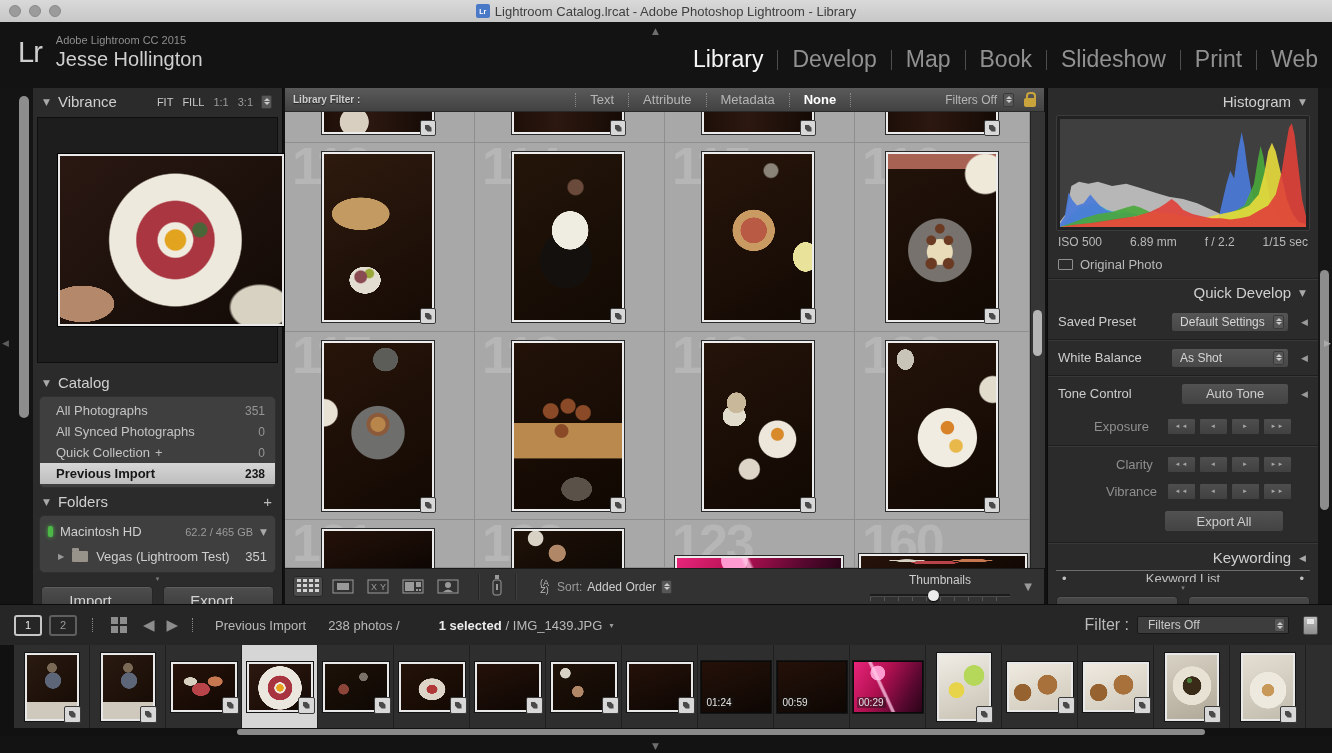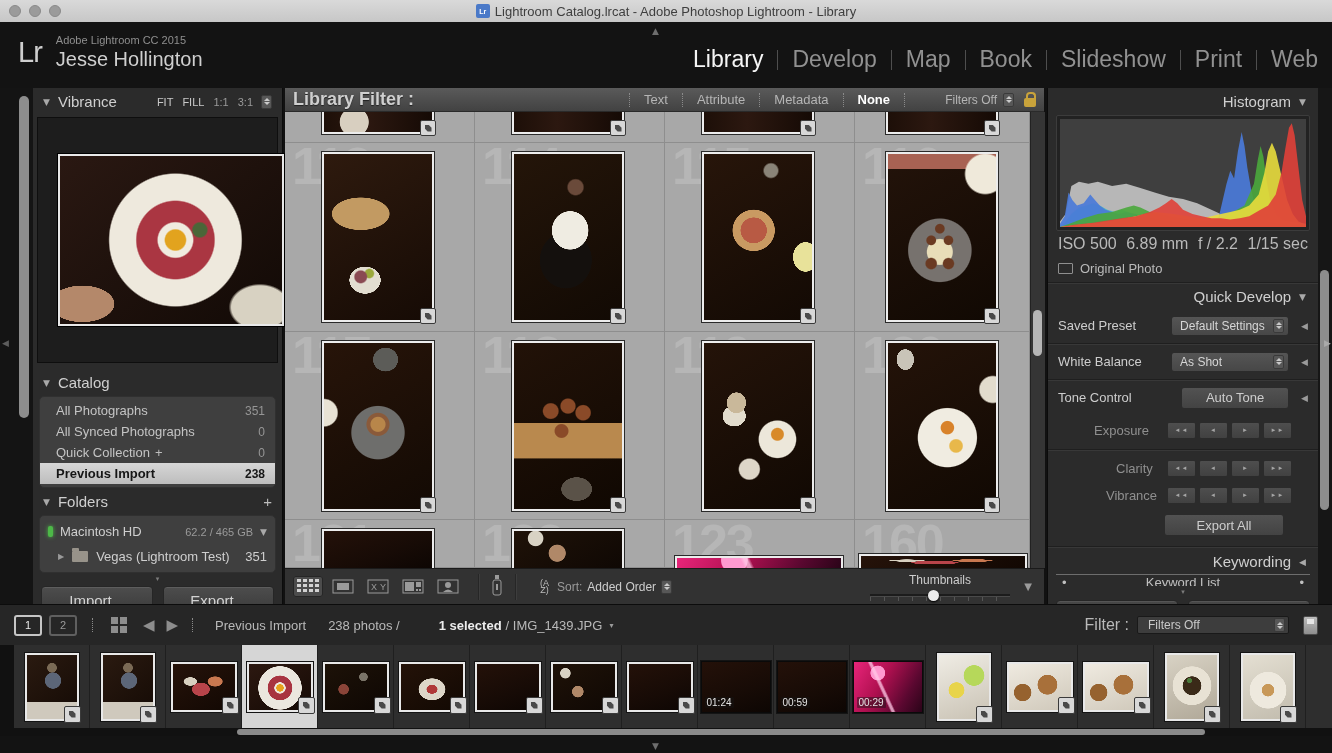--- a/index.html
+++ b/index.html
@@ -71,21 +71,21 @@
   .mini-tri{display:block;text-align:center;color:#7c7c7c;font-size:7px;margin:2px 0;}
   .lbtn-row{display:flex;gap:10px;margin:3px 8px;}
   .lr-btn{flex:1;height:26px;border-radius:4px;background:linear-gradient(#4d4d4d,#3a3a3a);
     border:1px solid #262626;box-shadow:inset 0 1px 0 #5d5d5d;color:#d2d2d2;font-size:15px;
     display:flex;align-items:center;justify-content:center;}
 
   
   .filter-bar{position:absolute;left:285px;top:88px;width:759px;height:24px;
     background:linear-gradient(#5a5a5a,#424242);border-bottom:1px solid #2a2a2a;box-sizing:border-box;
     display:flex;align-items:center;padding:0 8px;}
-  .lf-label{font-size:18px;color:#cfcfcf;font-weight:bold;text-shadow:0 1px 1px #222;}
+  .lf-label{font-size:10px;color:#cfcfcf;font-weight:bold;text-shadow:0 1px 1px #222;}
   .lf-tabs{display:flex;align-items:center;gap:14px;margin-left:215px;}
   .vdots{width:0;height:14px;border-left:1px dotted #8a8a8a;}
   .lf-tab{font-size:13px;color:#b5b5b5;}
   .lf-tab.active{color:#fff;font-weight:bold;}
   .lf-right{margin-left:auto;display:flex;align-items:center;gap:6px;}
   .lf-preset{font-size:12px;color:#b5b5b5;}
   .spin{width:11px;height:14px;background:#575757;border:1px solid #3a3a3a;border-radius:2px;
     display:inline-flex;flex-direction:column;align-items:center;justify-content:center;gap:1px;box-sizing:border-box;}
   .spin i{width:0;height:0;border-left:3px solid transparent;border-right:3px solid transparent;}
   .spin i.up{border-bottom:3px solid #c9c9c9;}
@@ -224,21 +224,21 @@
     background:repeating-linear-gradient(90deg,#555 0 1px,transparent 1px 14px);}
   .slider .knob{position:absolute;left:58px;top:1px;width:11px;height:11px;background:#ececec;border-radius:50%;box-shadow:0 1px 2px #000;}
   .tb-dd{color:#9a9a9a;font-size:10px;position:absolute;right:12px;top:12px;}
 
   
   .right-panel{position:absolute;left:1047px;top:88px;width:271px;height:516px;background:#2b2b2b;border-left:1px solid #0b0b0b;box-sizing:border-box;}
   .rhead{display:flex;align-items:center;justify-content:flex-end;gap:8px;padding:0 12px;height:27px;font-size:15px;color:#cfcfcf;}
   .rhead .tri{font-size:9px;color:#a9a9a9;}
   .hist-box{margin:0 8px;height:108px;background:#222;border:1px solid #3c3c3c;border-radius:2px;padding:3px;}
   .hist-inner{width:100%;height:100%;background:#3f3f3f;position:relative;overflow:hidden;}
-  .hist-info{display:flex;justify-content:space-between;padding:4px 10px 0 10px;font-size:16px;color:#b9b9b9;}
+  .hist-info{display:flex;justify-content:space-between;padding:4px 10px 0 10px;font-size:12px;color:#b9b9b9;}
   .orig-row{display:flex;align-items:center;gap:7px;padding:8px 10px 6px 10px;font-size:13px;color:#b9b9b9;border-bottom:1px solid #1f1f1f;box-shadow:0 1px 0 #383838;}
   .cb{width:13px;height:9px;border:1px solid #8f8f8f;border-radius:1px;}
   .qd-row{display:flex;align-items:center;height:31px;padding:0 10px;}
   .qd-lab{font-size:13px;color:#cdcdcd;}
   .qd-lab.dim{color:#8f8f8f;}
   .qd-ctrl{margin-left:auto;display:flex;align-items:center;gap:5px;}
   .dd{width:118px;height:20px;background:linear-gradient(#555,#474747);border:1px solid #2b2b2b;border-radius:3px;
     display:flex;align-items:center;padding:0 4px 0 8px;box-sizing:border-box;}
   .dd .val{font-size:12px;color:#d6d6d6;flex:1;}
   .qd-tri{font-size:9px;color:#9a9a9a;margin-left:7px;}

